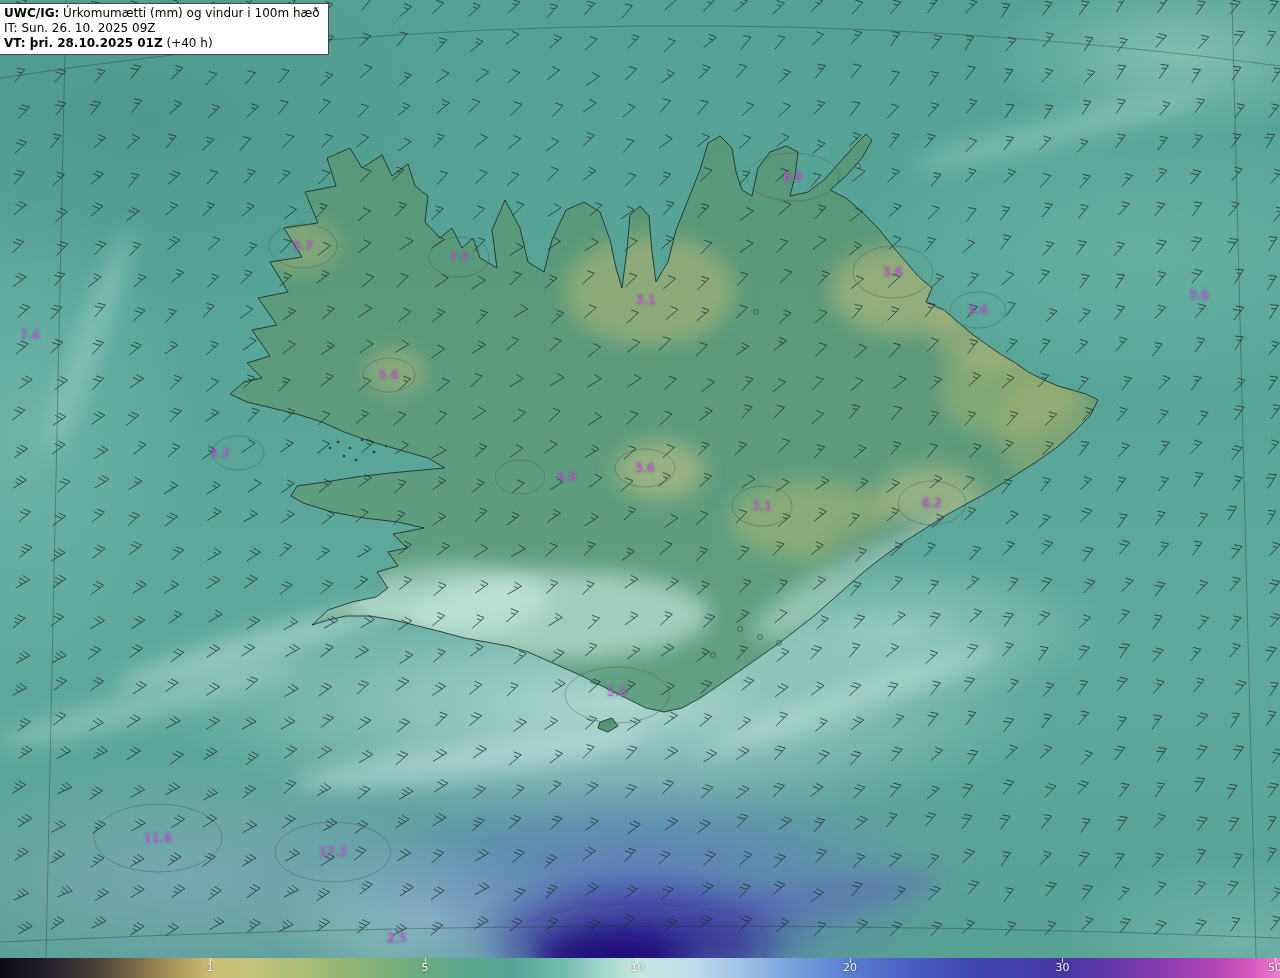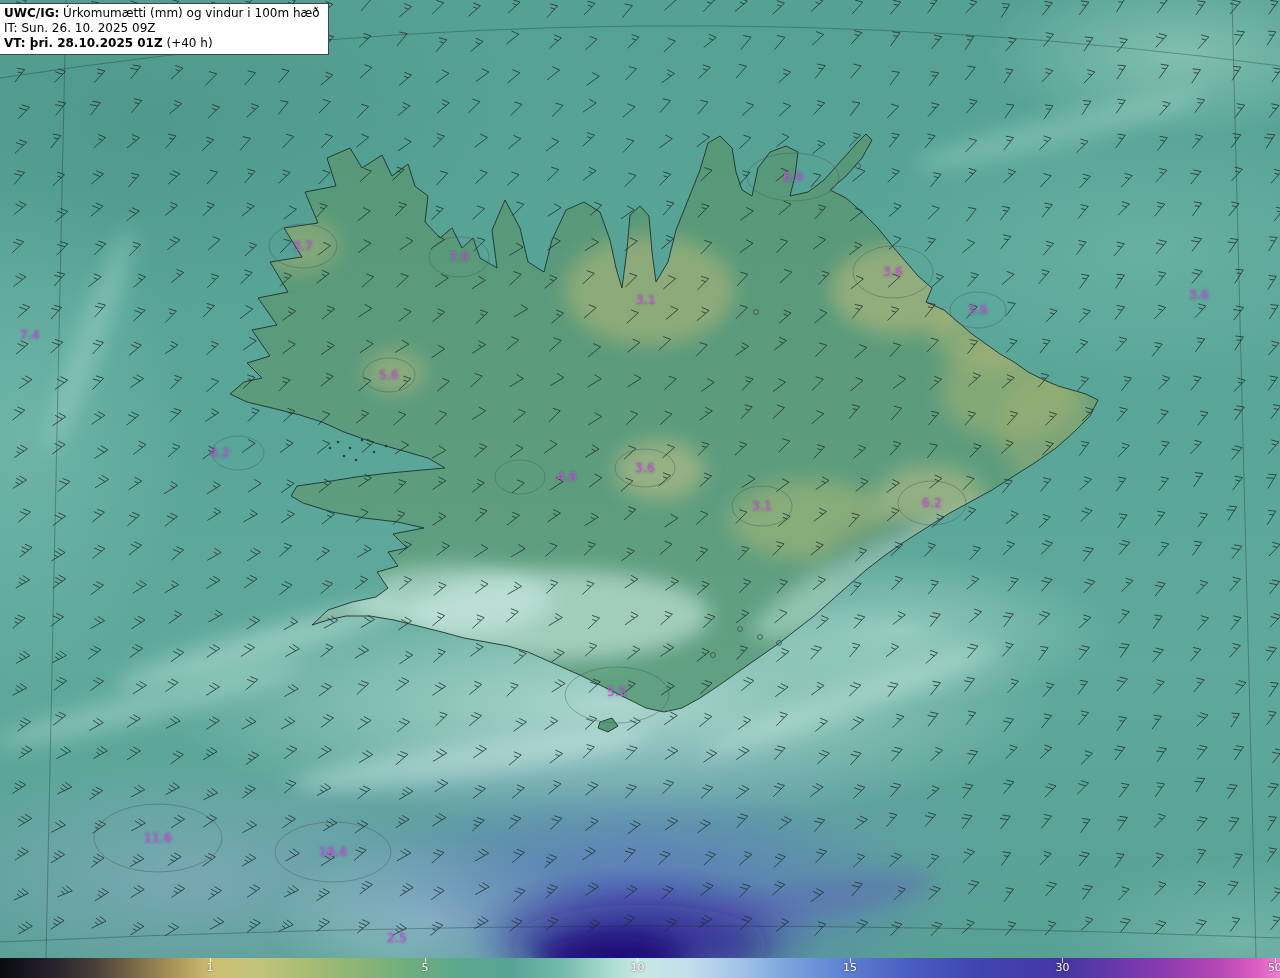--- a/index.html
+++ b/index.html
@@ -180,40 +180,40 @@
       <span class="val-label" style="left: 978px; top: 310px;">3.6</span>
       <span class="val-label" style="left: 30px; top: 335px;">7.4</span>
       <span class="val-label" style="left: 389px; top: 375px;">5.6</span>
       <span class="val-label" style="left: 220px; top: 453px; text-align: center;">4.2</span>
       <span class="val-label" style="left: 645px; top: 468px;">3.6</span>
       <span class="val-label" style="left: 520px; top: 477px; margin-left: 47px;">4.6</span>
       <span class="val-label" style="left: 932px; top: 503px;">6.2</span>
       <span class="val-label" style="left: 762px; top: 506px;">3.1</span>
       <span class="val-label" style="left: 617px; top: 692px;">5.5</span>
       <span class="val-label" style="left: 158px; top: 838px;">11.6</span>
-      <span class="val-label" style="left: 333px; top: 852px;">18.4</span>
+      <span class="val-label" style="left: 333px; top: 852px;">17.3</span>
       <span class="val-label" style="left: 397px; top: 938px; text-align: center;">2.5</span>
     </div>
 
   <div id="title-box">
     <div class="tb-line"><b>UWC/IG:</b><span> Úrkomumætti (mm) og vindur i 100m hæð</span></div>
     <div class="tb-line"><span>IT:</span><span> Sun. 26. 10. 2025 09Z</span></div>
     <div class="tb-line"><b><span>VT:</span><span> þri. 28.10.2025 01Z</span></b><span> (+40 h)</span></div>
   </div>
 
   <div id="colorbar" style="background: linear-gradient(90deg, rgb(10, 10, 18) 0%, rgb(38, 34, 46) 4%, rgb(74, 64, 56) 7.5%, rgb(122, 106, 70) 10.5%, rgb(168, 149, 88) 13.5%, rgb(205, 189, 114) 16.5%, rgb(195, 196, 124) 20%, rgb(168, 188, 116) 24%, rgb(140, 180, 116) 28%, rgb(111, 174, 126) 32%, rgb(92, 167, 141) 36%, rgb(87, 164, 150) 40%, rgb(116, 187, 173) 44%, rgb(163, 215, 204) 47%, rgb(198, 233, 226) 49.8%, rgb(194, 220, 236) 54%, rgb(159, 194, 230) 58%, rgb(118, 160, 220) 62%, rgb(91, 126, 208) 66.4%, rgb(74, 94, 194) 71%, rgb(63, 70, 178) 76%, rgb(70, 54, 162) 83.1%, rgb(102, 56, 170) 87%, rgb(140, 60, 176) 91%, rgb(180, 70, 180) 95%, rgb(216, 92, 192) 98%, rgb(238, 127, 208) 100%);">
     <div id="colorbar-ticks">
         <div class="cb-tick-mark" style="left: 16.4%;"></div>
         <span class="cb-tick-label" style="left: 16.4%;">1</span>
         <div class="cb-tick-mark" style="left: 33.2%;"></div>
         <span class="cb-tick-label" style="left: 33.2%;">5</span>
         <div class="cb-tick-mark" style="left: 49.8%;"></div>
         <span class="cb-tick-label" style="left: 49.8%; text-align: center;">10</span>
         <div class="cb-tick-mark" style="left: 66.4%;"></div>
-        <span class="cb-tick-label" style="left: 66.4%;">15</span>
+        <span class="cb-tick-label" style="left: 66.4%;">20</span>
         <div class="cb-tick-mark" style="left: 83%;"></div>
         <span class="cb-tick-label" style="left: 83%;">30</span>
         <div class="cb-tick-mark" style="left: 99.6%;"></div>
         <span class="cb-tick-label" style="left: 99.6%;">50</span>
       </div>
   </div>
 
 </div>
 
 </body></html>

